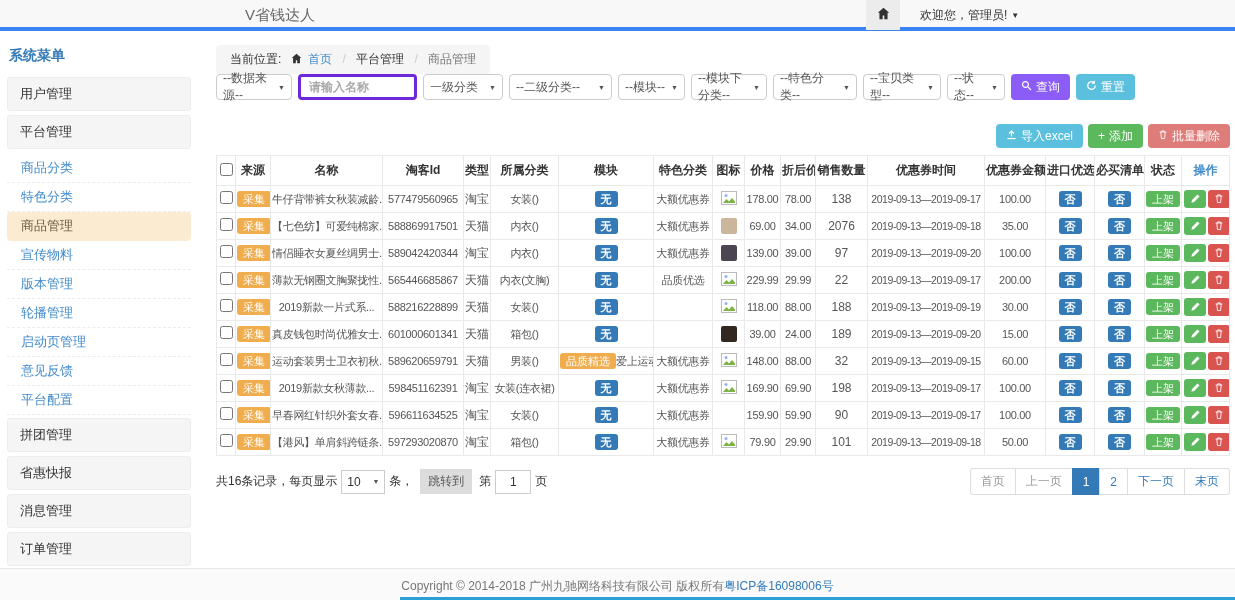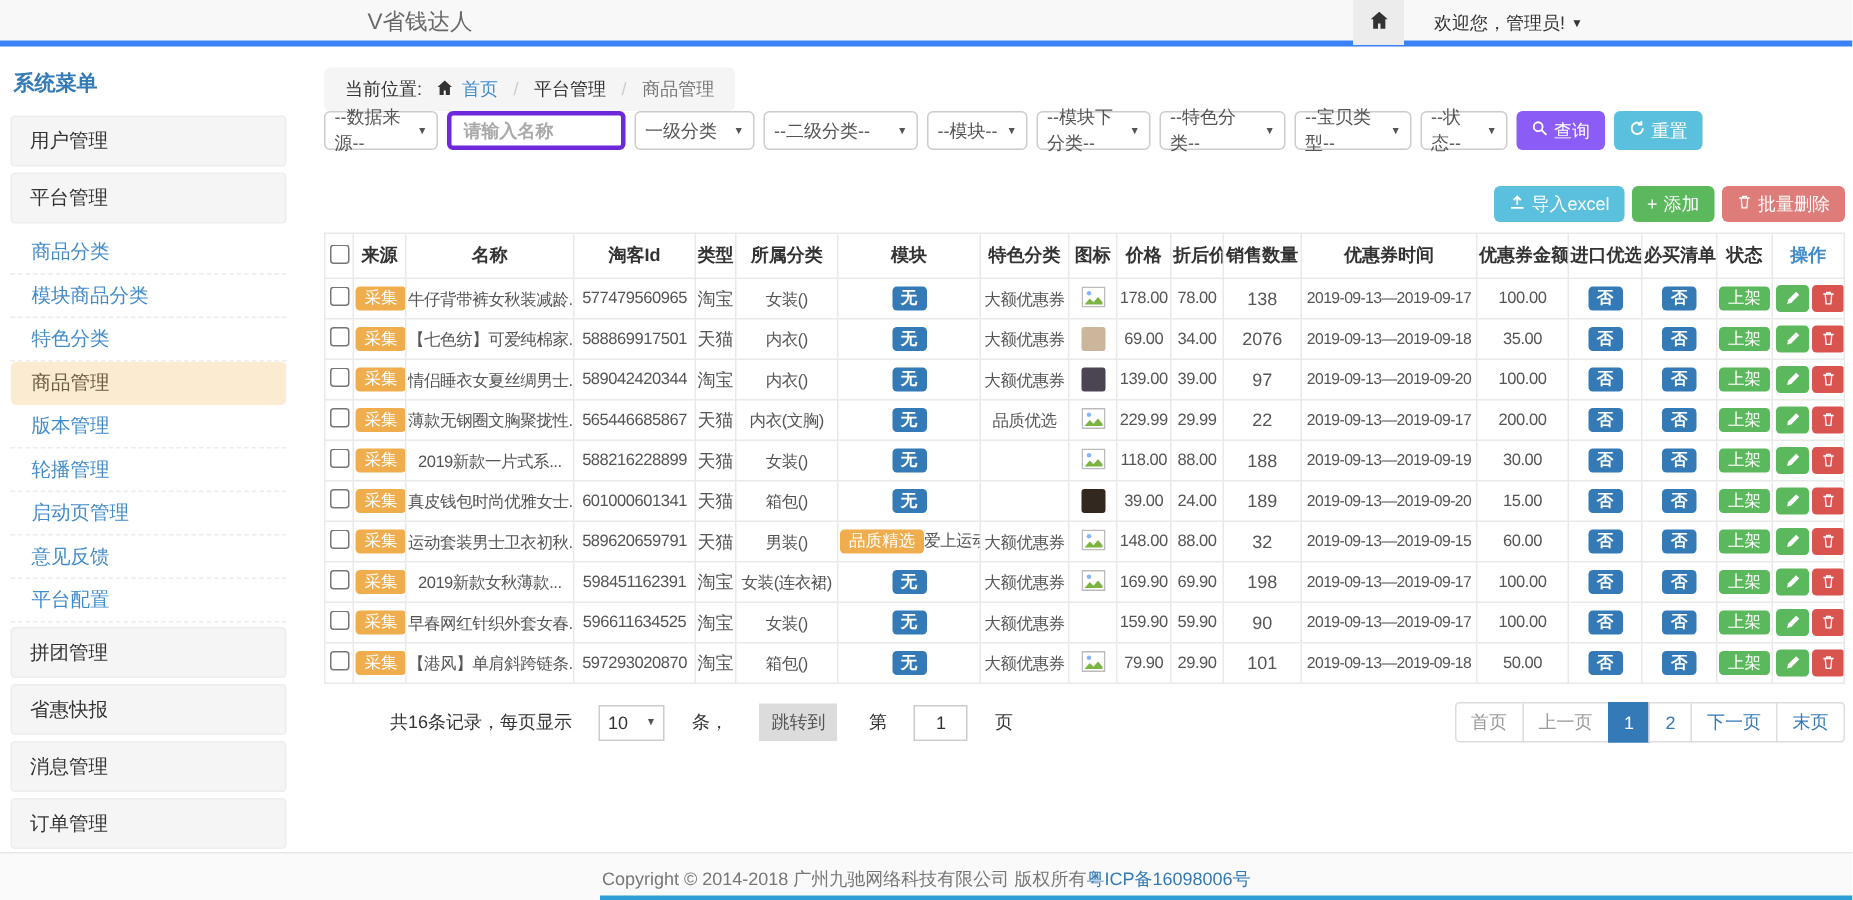--- a/index.html
+++ b/index.html
@@ -4,21 +4,21 @@
 <style>
   * { margin:0; padding:0; box-sizing:border-box; }
   html,body { width:1235px; height:600px; overflow:hidden; }
   body {
     font-family:"Liberation Sans","DejaVu Sans",sans-serif;
     font-size:12px; color:#333; background:#fff; position:relative;
   }
   
   .topbar { height:31px; background:#f8f8f8; border-bottom:4px solid #3b82f6; position:relative; }
   .brand { position:absolute; left:245px; top:0; line-height:30px; font-size:15px; color:#686868; }
-  .topbar-right { position:absolute; left:902px; top:0; height:30px; display:flex; align-items:center; }
+  .topbar-right { position:absolute; left:866px; top:0; height:30px; display:flex; align-items:center; }
   .home-box { width:34px; height:30px; background:#ececec; display:flex; align-items:center; justify-content:center; cursor:pointer; }
   .welcome { margin-left:20px; font-size:12px; color:#333; cursor:pointer; display:flex; align-items:center; }
   .caret-down { font-size:8px; margin-left:4px; color:#333; }
   
   .layout { display:flex; align-items:flex-start; }
   .sidebar { width:184px; margin-left:7px; padding-top:12px; flex:none; }
   .sidebar-title { color:#337ab7; font-size:14px; font-weight:bold; padding:4px 2px 12px 2px; }
   .menu-heading { background:#f5f5f5; border:1px solid #ededed; border-radius:3px; margin-bottom:4px;
                   padding:7px 12px; font-size:13px; color:#333; cursor:pointer; }
   .submenu { padding:1px 0 3px 0; }
@@ -62,21 +62,21 @@
   .badge-green { background:#5cb85c; cursor:pointer; }
   .badge-toggle { cursor:pointer; }
   .module-text { font-size:11px; letter-spacing:-0.3px; color:#555; }
   .thumb { display:inline-block; width:16px; height:16px; border-radius:2px; vertical-align:middle; }
   .op-btn { display:inline-flex; align-items:center; justify-content:center; width:22px; height:18px;
             border:none; border-radius:3px; cursor:pointer; margin:0 1px; vertical-align:middle; }
   .op-edit { background:#5cb85c; }
   .op-del { background:#d9534f; }
   
   .pagination-row { display:flex; justify-content:space-between; align-items:center; margin-top:12px; }
-  .page-info { display:flex; align-items:center; gap:18px; color:#333;margin-left:44px; }
+  .page-info { display:flex; align-items:center; gap:4px; color:#333; }
   .mini-select { border:1px solid #ccc; width:44px; height:24px; display:inline-flex; align-items:center;
                  justify-content:space-between; padding:0 5px; background:#fff; cursor:pointer; color:#333; }
   .jump-btn { background:#dcdcdc; color:#555; padding:4px 8px; border:none; margin:0 3px; cursor:pointer; font-family:inherit; font-size:12px; }
   .jump-input { width:36px; height:24px; border:1px solid #ccc; text-align:center; font-family:inherit; font-size:12px; color:#333; }
   .pager { display:flex; }
   .pager-btn { border:1px solid #ddd; background:#fff; padding:4px 10px; font-size:12px; color:#337ab7;
                margin-left:-1px; cursor:pointer; }
   .pager-btn:first-child { border-radius:3px 0 0 3px; margin-left:0; }
   .pager-btn:last-child { border-radius:0 3px 3px 0; }
   .pager-btn.disabled { color:#999; }
@@ -108,23 +108,23 @@
 </div>
 
 <div class="layout">
   <aside class="sidebar">
     <div class="sidebar-title">系统菜单</div>
     <div id="menu">
         <div class="menu-heading">用户管理</div>
         <div class="menu-heading">平台管理</div>
         <div class="submenu">
           <div class="submenu-item">商品分类</div>
-          <div class="submenu-item">模块商品分类</div>
           <div class="submenu-item">特色分类</div>
           <div class="submenu-item active">商品管理</div>
+          <div class="submenu-item">宣传物料</div>
           <div class="submenu-item">版本管理</div>
           <div class="submenu-item">轮播管理</div>
           <div class="submenu-item">启动页管理</div>
           <div class="submenu-item">意见反馈</div>
           <div class="submenu-item">平台配置</div>
         </div>
         <div class="menu-heading">拼团管理</div>
         <div class="menu-heading">省惠快报</div>
         <div class="menu-heading">消息管理</div>
         <div class="menu-heading">订单管理</div>

